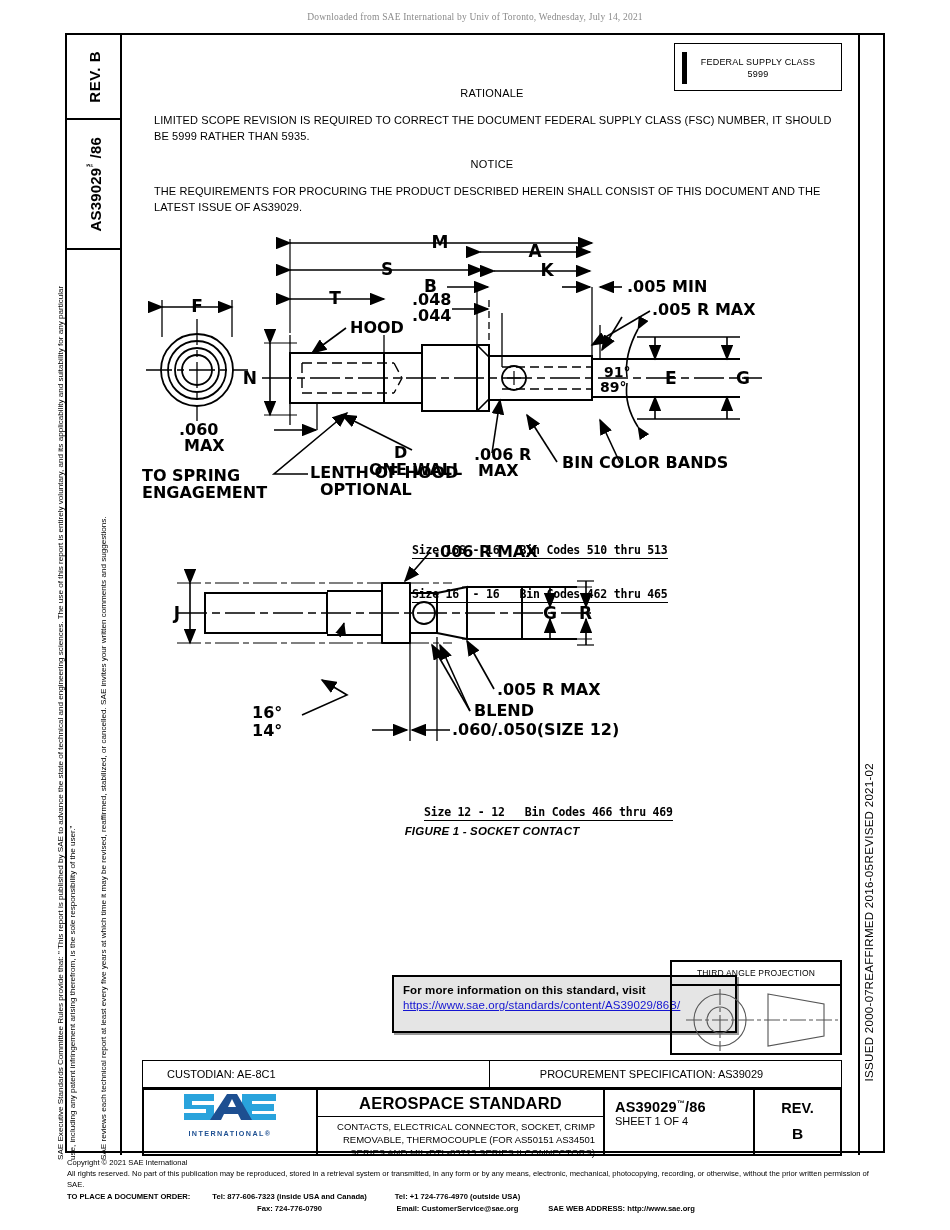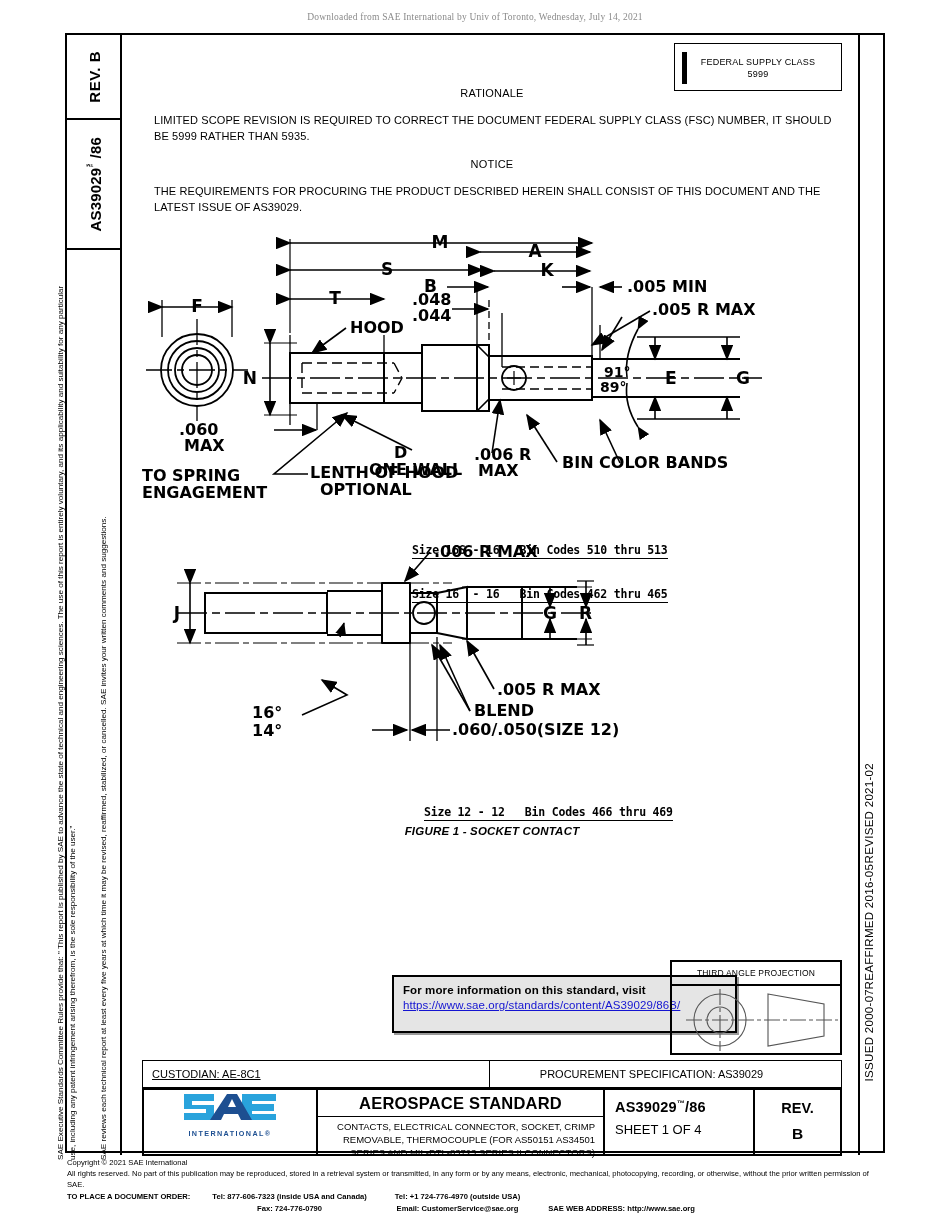--- a/index.html
+++ b/index.html
@@ -265,22 +265,21 @@
     height: 28px;
   }
   .cust-cell {
     position: absolute;
     left: 20px; top: 0;
     width: 348px; height: 28px;
     border: 1.5px solid #000;
     box-sizing: border-box;
     font-size: 11px;
     line-height: 26px;
-    padding-left: 9px;
-    text-decoration: underline;
+    padding-left: 24px;
   }
   .proc-cell {
     position: absolute;
     left: 340px; top: 0;
     width: 380px; height: 28px;
     border: 1.5px solid #000;
     border-left: none;
     box-sizing: border-box;
     font-size: 11px;
     line-height: 26px;
@@ -326,21 +325,21 @@
     letter-spacing: 0;
   }
   .tb-num {
     width: 150px;
     border-right: 2px solid #000;
     box-sizing: border-box;
     padding: 9px 0 0 10px;
   }
   .tb-num-main { font-size: 14.5px; font-weight: bold; letter-spacing: .2px;}
   .tb-num-main .tm { font-size: 8px; vertical-align: super; }
-  .tb-num-sheet { font-size: 13px; margin-top: 7px; }
+  .tb-num-sheet { font-size: 11px; }
   .tb-rev {
     width: 85px;
     box-sizing: border-box;
     text-align: center;
     padding-top: 10px;
   }
   .tb-rev-label { font-size: 14.5px; font-weight: bold; }
   .tb-rev-val { font-size: 15.5px; font-weight: bold; margin-top: 9px; }
 
   

